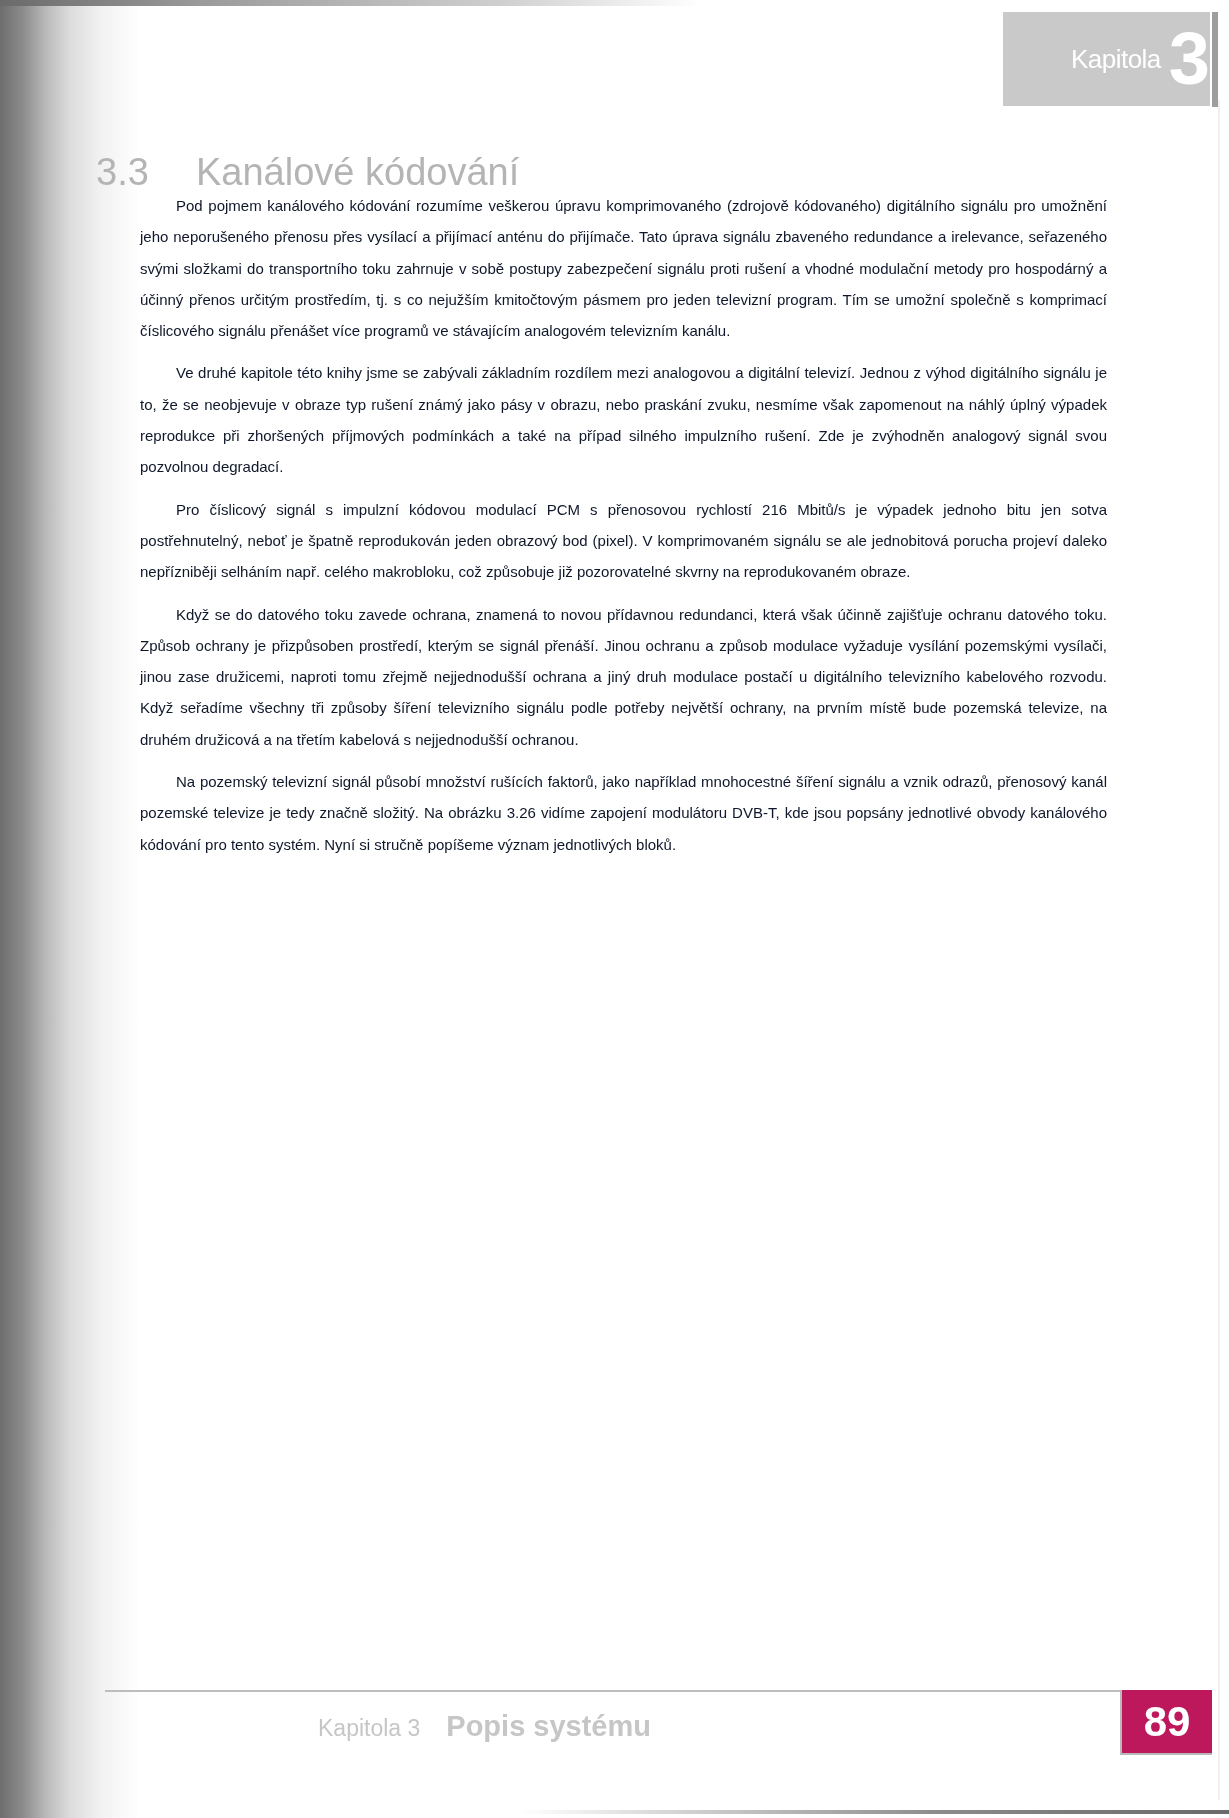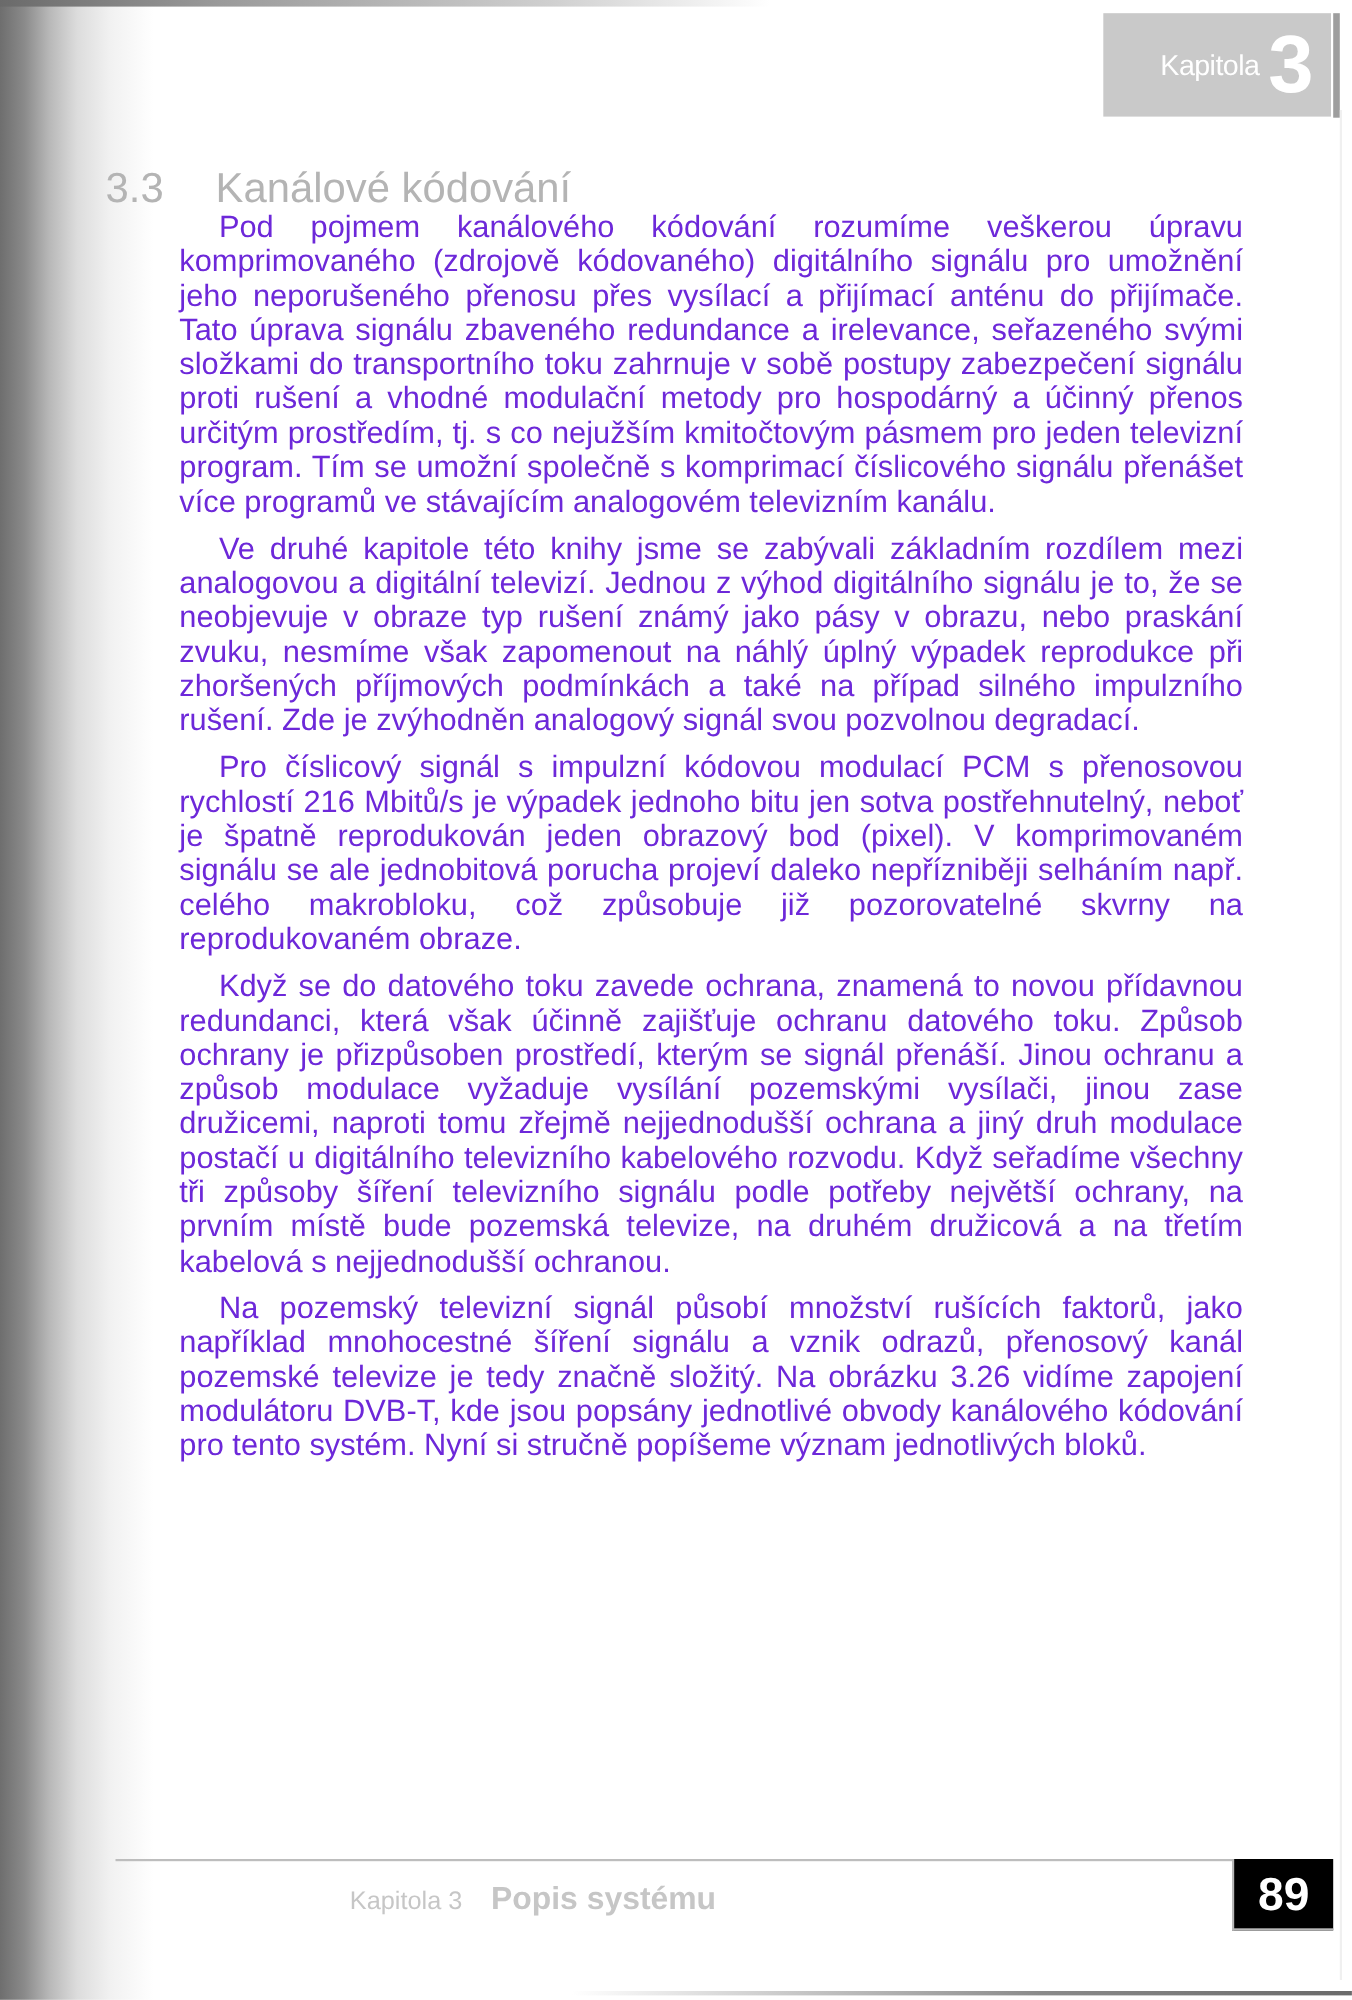--- a/index.html
+++ b/index.html
@@ -21,50 +21,50 @@
     background: #9e9e9e;
   }
   .right-line {
     position: absolute; left: 1218px; top: 100px; width: 2px; height: 1700px;
     background: #f0f0f0;
   }
   .chapter-tab {
     position: absolute; left: 1003px; top: 12px; width: 207px; height: 94px;
     background: #c9c9c9;
     display: flex; align-items: center; justify-content: flex-end;
-    padding-right: 16px; box-sizing: border-box;
+    box-sizing: border-box;
     color: #ffffff;
   }
   .chapter-tab .label { font-size: 26px; margin-right: 8px; letter-spacing: -0.5px; }
   .chapter-tab .num { font-size: 74px; font-weight: bold; line-height: 1; }
   .section-heading {
     position: absolute; left: 96px; top: 120px;
     color: #b4b4b4; font-size: 38px; white-space: nowrap; margin-top: 31px;
   }
   .section-heading .sec-num { display: inline-block; width: 100px; }
   .content {
     position: absolute; left: 140px; top: 190px; width: 967px;
-    color: #6d28d9; font-size: 28px; line-height: 31.3px; margin-left: 23px;
+    color: #0f172a; font-size: 15px; line-height: 31.3px;
   }
   .content p {
     margin: 0 0 11px 0; text-indent: 36px; text-align: justify;
   }
   .footer-rule {
     position: absolute; left: 105px; top: 1690px; width: 1016px; height: 2px;
     background: #bdbdbd;
   }
   .footer-text {
     position: absolute; left: 318px; top: 1710px;
     color: #c6c6c6; white-space: nowrap;
   }
   .footer-text .chap { font-size: 23px; margin-right: 26px; }
   .footer-text .title { font-size: 29px; font-weight: bold; }
   .page-box {
     position: absolute; left: 1120px; top: 1690px; width: 90px; height: 63px;
-    background: #000000; border-left: 2px solid #b8b8b8; border-bottom: 2px solid #b8b8b8;
+    background: #be185d; border-left: 2px solid #b8b8b8; border-bottom: 2px solid #b8b8b8;
     color: #ffffff; font-size: 42px; font-weight: bold;
     display: flex; align-items: center; justify-content: center;
   }
   .bottom-shadow {
     position: absolute; left: 520px; top: 1810px; width: 709px; height: 4px;
     background: linear-gradient(to right, #ffffff, #8a8a8a 60%, #6a6a6a);
   }
 </style>
 </head>
 <body>

